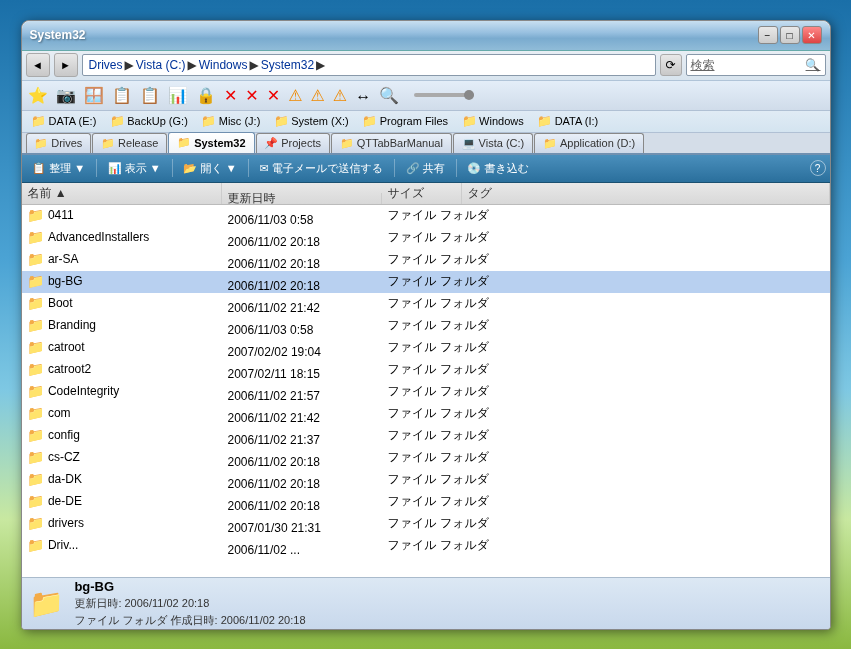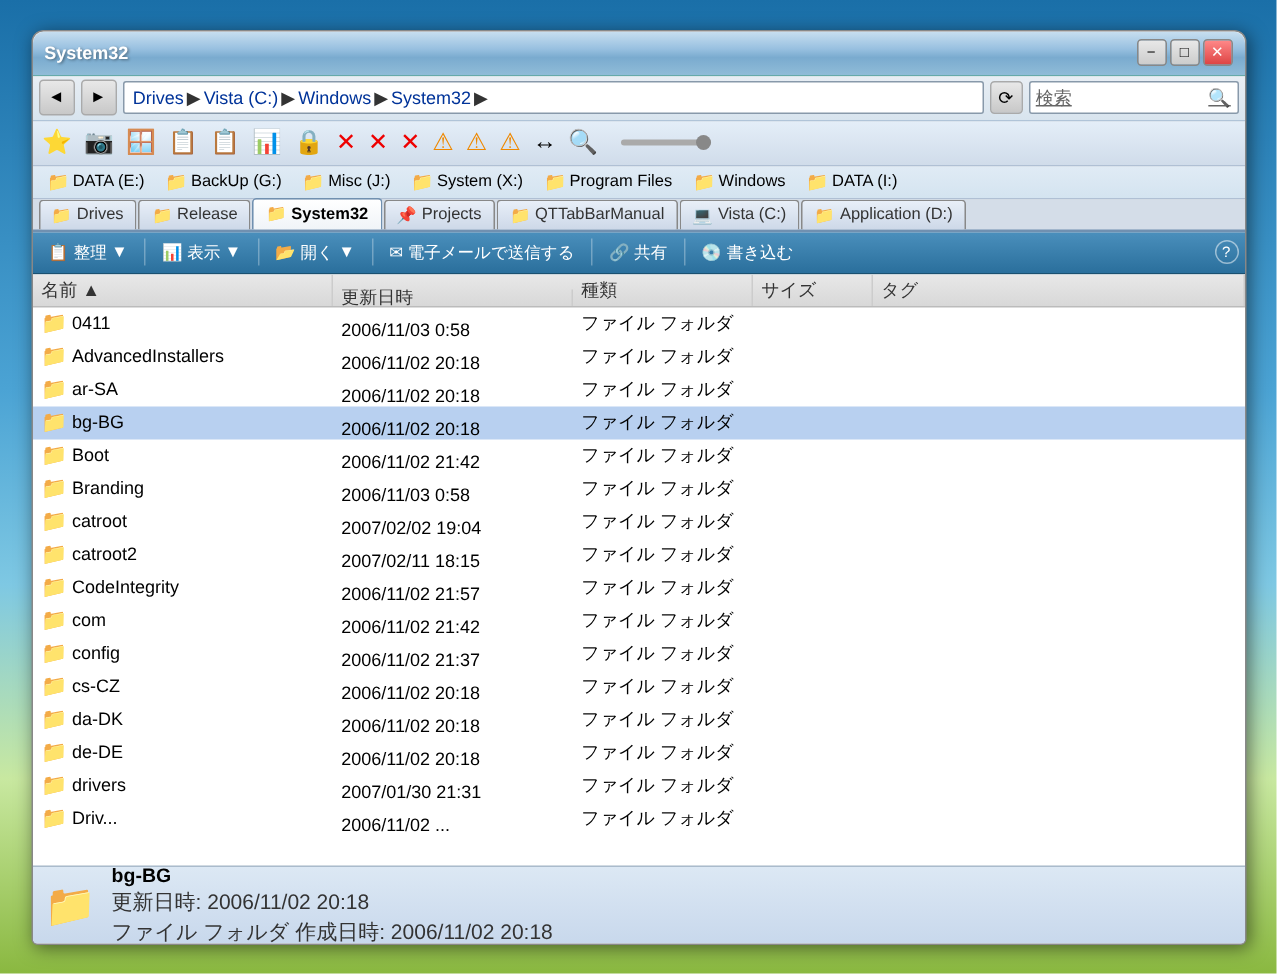--- a/index.html
+++ b/index.html
@@ -330,21 +330,21 @@
       display: flex;
       flex-direction: column;
       gap: 2px;
     }
     .status-name {
       font-size: 13px;
       font-weight: bold;
       color: #000;
     }
     .status-detail {
-      font-size: 14px;
+      font-size: 11px;
       color: #333;
     }
   </style>
 </head>
 <body>
 
 <div class="window">
 
   <div class="title-bar">
     <span class="title-text">System32</span>
@@ -497,23 +497,20 @@
   </div>
 
   <div class="file-list-container">
     <div class="column-header">
       <div class="col-hdr col-name">
         <span>名前 ▲</span>
       </div>
       <div class="col-hdr col-date">
         <span>更新日時</span>
       </div>
-      <div class="col-hdr col-type">
-        <span>種類</span>
-      </div>
       <div class="col-hdr col-size">
         <span>サイズ</span>
       </div>
       <div class="col-hdr col-tag">
         <span>タグ</span>
       </div>
     </div>
     <div class="file-list">
 
       <div class="file-row">

